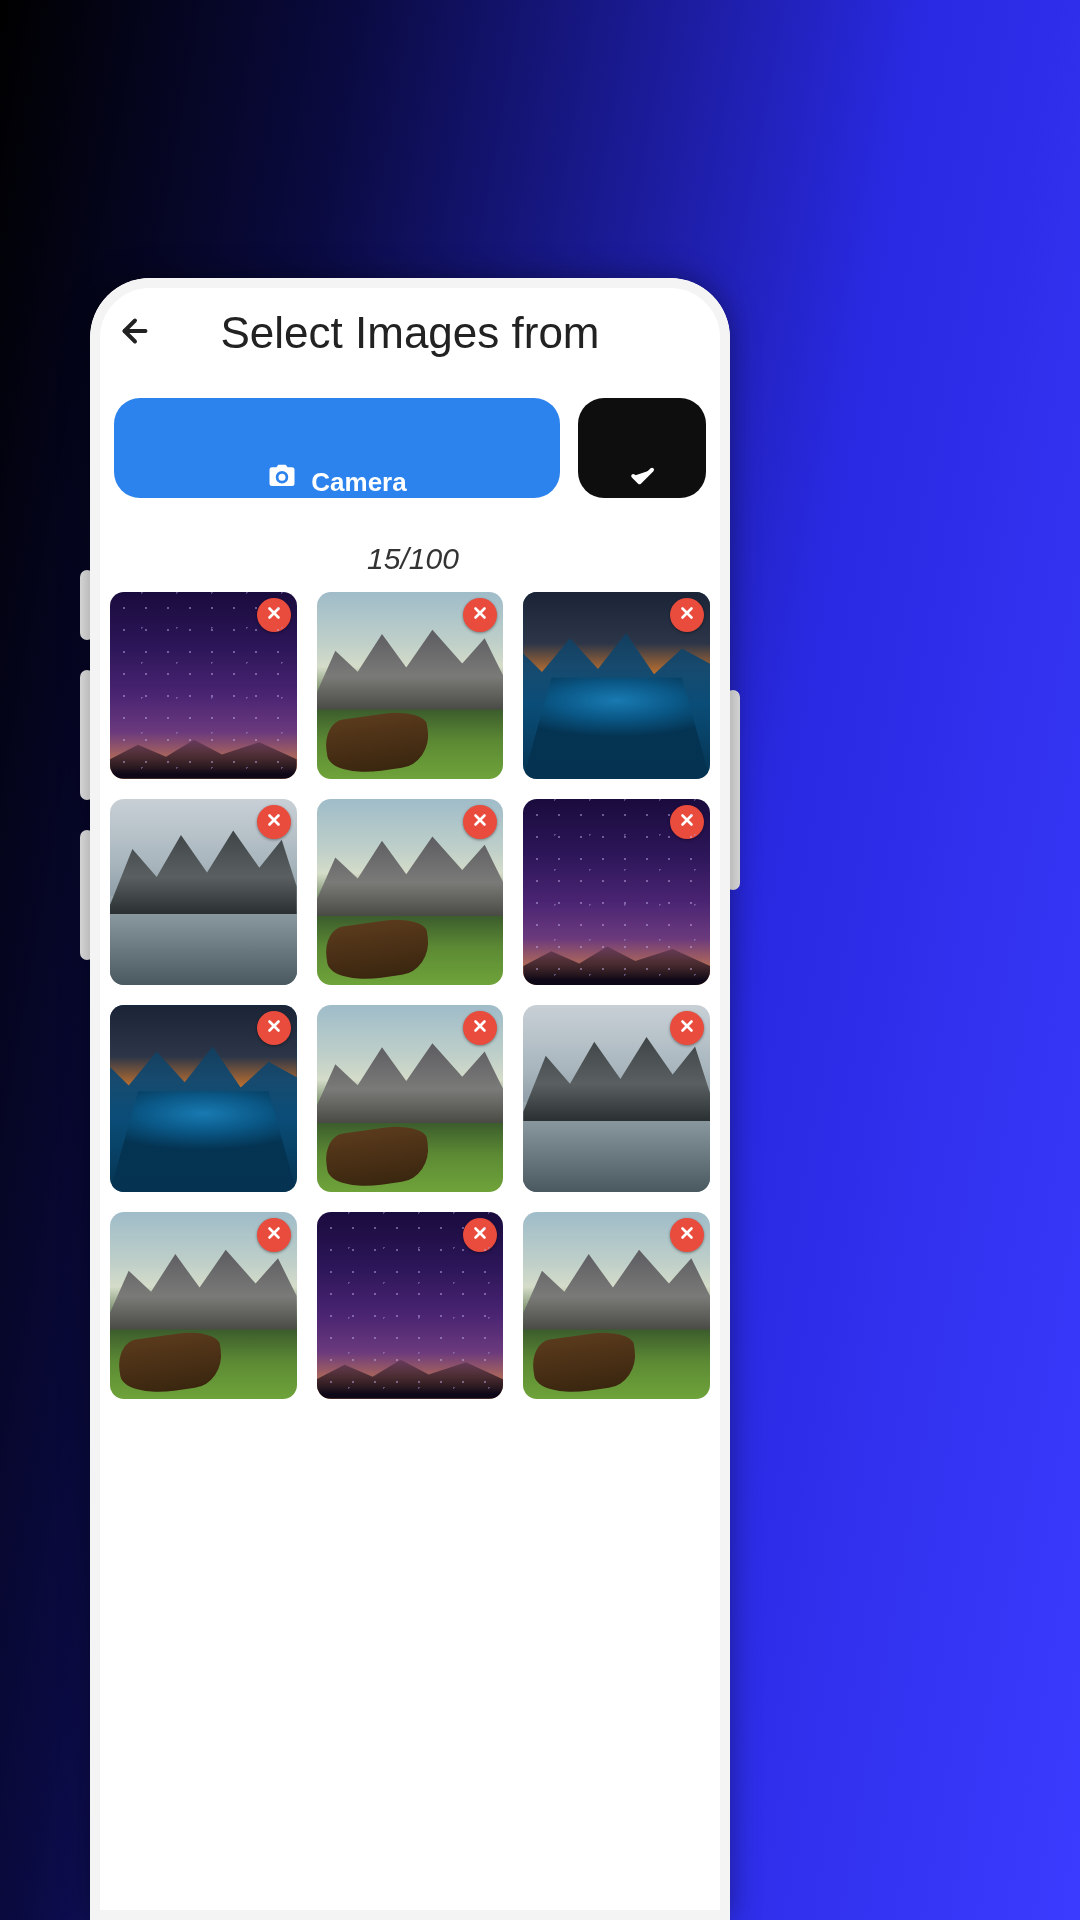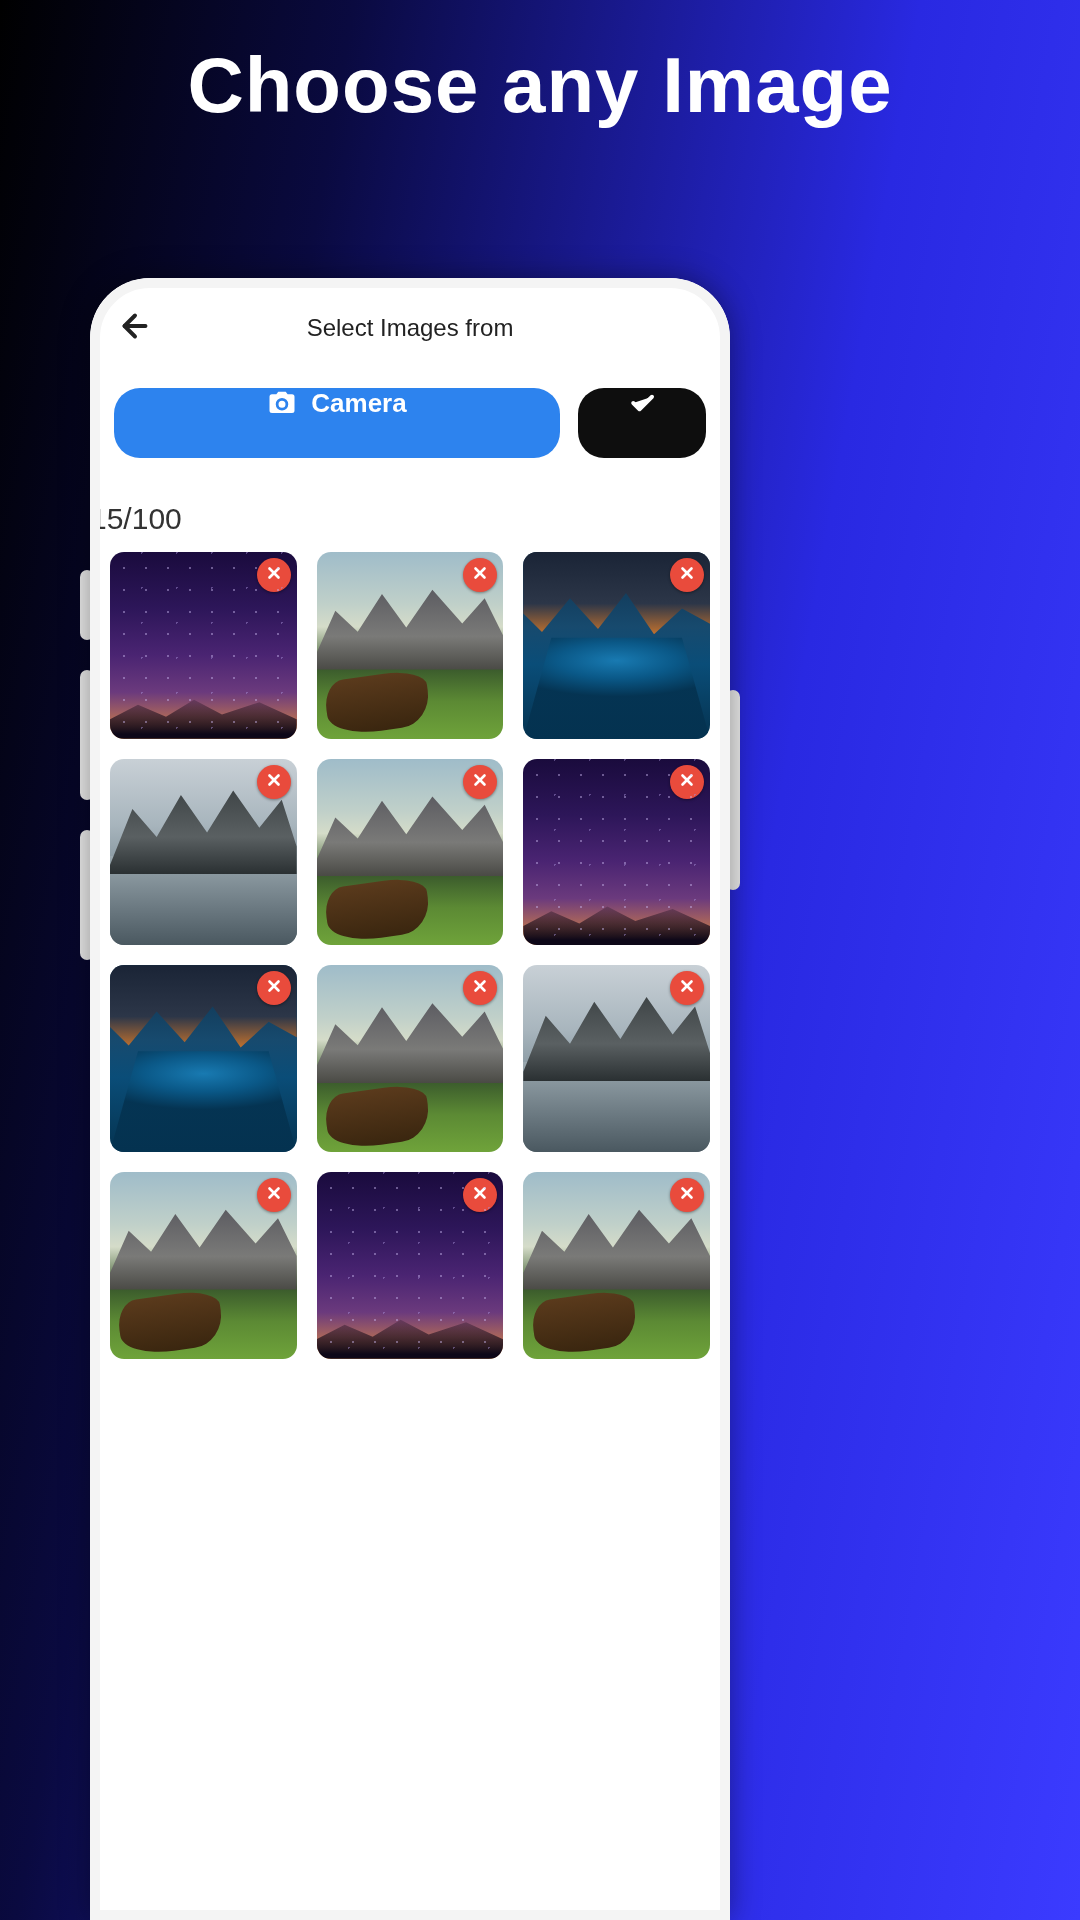--- a/index.html
+++ b/index.html
@@ -58,49 +58,50 @@
   .side-right { left: 726px; top: 690px; width: 14px; height: 200px; }
   .appbar {
     display: flex;
     align-items: center;
     padding: 30px 24px 10px;
   }
   .back-icon svg { width: 36px; height: 36px; }
   .appbar-title {
     flex: 1;
     text-align: center;
-    font-size: 24px;
+    font-size: 44px;
     color: #222;
     margin-left: -36px;
   }
   .btn-row {
     display: flex;
     gap: 18px;
     padding: 30px 24px 20px;
   }
   .pill {
     display: flex;
-    align-items: flex-start;
+    align-items: flex-end;
     justify-content: center;
     gap: 14px;
     border-radius: 26px;
-    height: 70px;
+    height: 100px;
     font-size: 26px;
     font-weight: 600;
     color: #fff;
   }
   .pill-blue { background: #2d83ee; flex: 1; }
   .pill-black { background: #0e0e0e; width: 128px; }
   .pill svg { width: 30px; height: 30px; fill: #fff; }
   .counter {
-    text-align: left;
+    text-align: center;
     padding: 24px 0 16px 0;
     font-size: 30px;
     color: #333;
     margin-right: -6px;
+    font-style: italic;
   }
   .grid {
     display: grid;
     grid-template-columns: repeat(3, 1fr);
     gap: 20px;
     padding: 0 20px;
   }
   .thumb {
     position: relative;
     width: 100%;
@@ -181,21 +182,20 @@
   .art-grey::after{
     content:"";position:absolute;left:0;right:0;top:12%;height:50%;
     background: linear-gradient(to bottom,#3a4042 0%,#5a6062 60%,#2a3032 100%);
     clip-path: polygon(0 90%, 12% 30%, 25% 60%, 38% 15%, 52% 55%, 66% 10%, 80% 50%, 92% 20%, 100% 70%, 100% 100%, 0 100%);
   }
 </style>
 </head>
 <body>
 
 <div class="bg">
-  <div class="headline">Choose any Image</div>
 
   <div class="side-btn side-left1"></div>
   <div class="side-btn side-left2"></div>
   <div class="side-btn side-left3"></div>
   <div class="side-btn side-right"></div>
 
   <div class="phone">
 
     <div class="appbar">
       <span class="back-icon">

